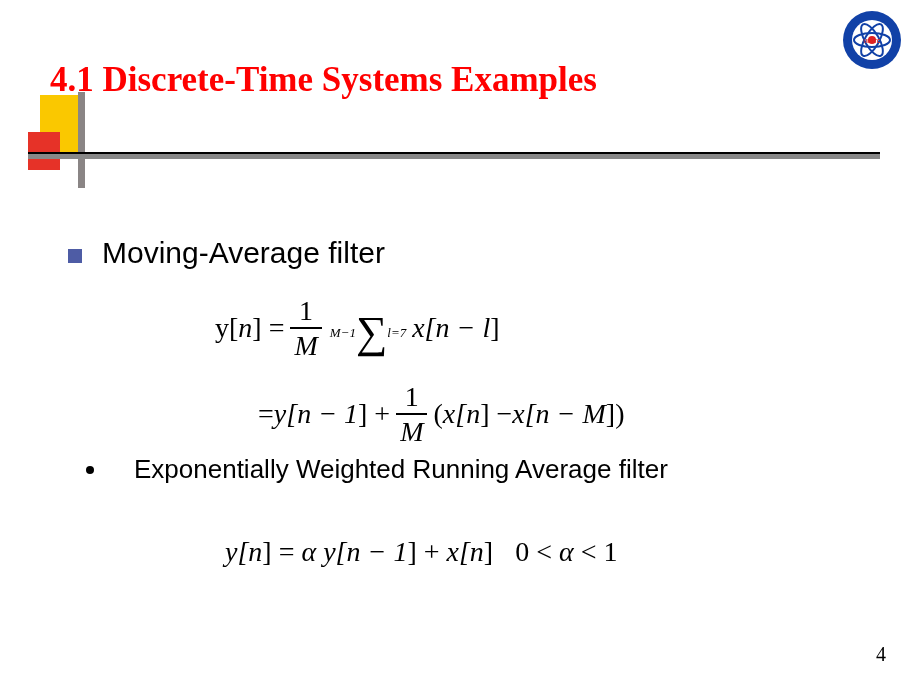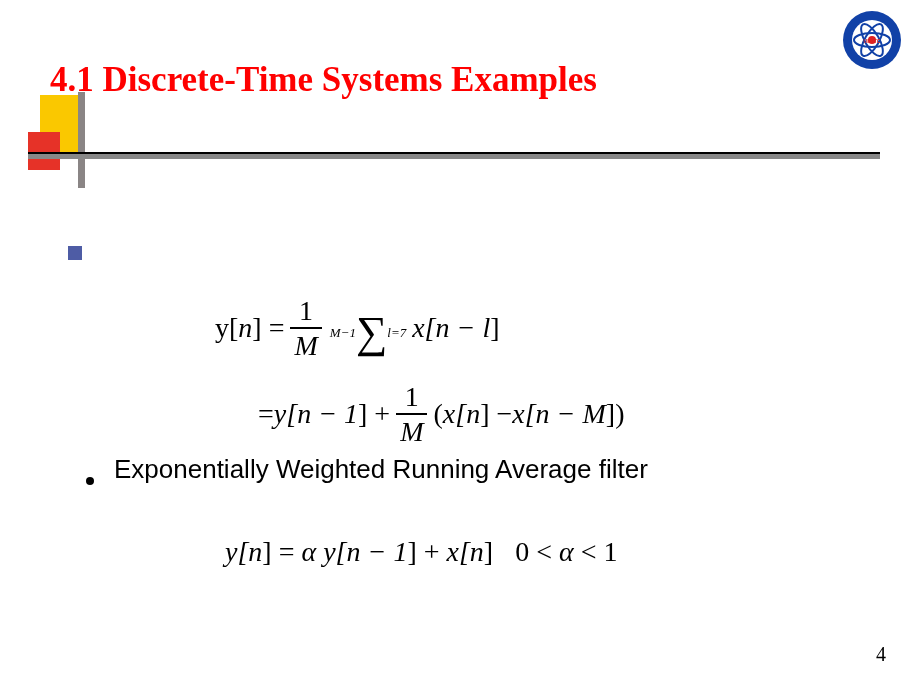--- a/index.html
+++ b/index.html
@@ -106,20 +106,21 @@
 <div class="title">4.1 Discrete-Time Systems Examples</div>
 
 <div class="deco-yellow"></div>
 <div class="deco-red"></div>
 <div class="deco-v"></div>
 <div class="deco-h"></div>
 
 <div class="content">
   <div class="row">
     <span class="square-bullet"></span>
+    <span class="item-text">Moving-Average filter</span>
   </div>
 </div>
 
 <div class="math-block" style="top:296px;">
   <span class="rm">y[</span>
     <span>n</span>
     <span class="rm">] =</span>
   <span class="frac">
     <span class="num rm">1</span>
     <span class="bar"></span>
@@ -147,21 +148,21 @@
   </span>
   <span class="rm">(</span>
   <span>x[</span>
     <span>n</span>
     <span class="rm">] − </span>
   <span>x[</span>
     <span>n − M</span>
     <span class="rm">])</span>
 </div>
 
-<div style="position:absolute; top:454px; left:68px; display:flex; align-items:flex-end;">
+<div style="position:absolute; top:454px; left:68px; display:flex; align-items:flex-start;gap:20px;">
   <span class="dot-bullet"></span>
   <span class="item-text2" style="font-family: Verdana, Arial, sans-serif;">Exponentially Weighted Running Average filter</span>
 </div>
 
 <div class="math3" style="top:510px;">
   <span>y[</span><span>n</span><span class="rm">] = </span><span class="alpha">α</span><span> y[</span><span>n − 1</span><span class="rm">] + </span><span>x[</span><span>n</span><span class="rm">]</span><span class="gap"></span><span class="rm">0 &lt; </span><span class="alpha">α</span><span class="rm"> &lt; 1</span>
 </div>
 
 <div class="page-num">4</div>
 

